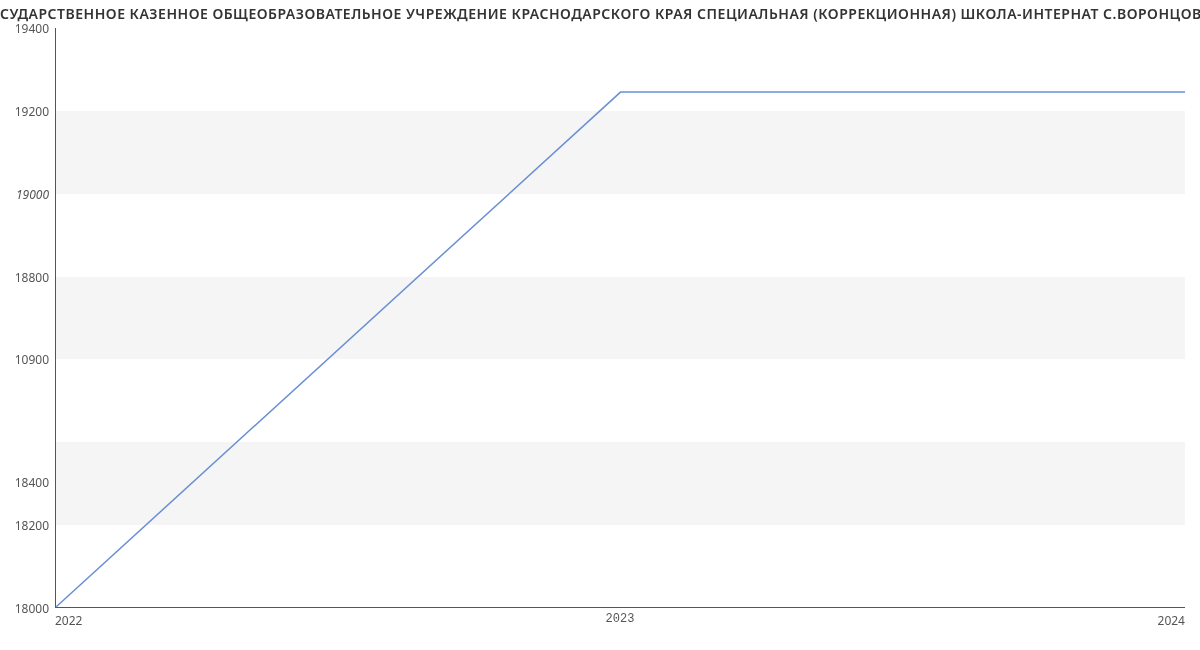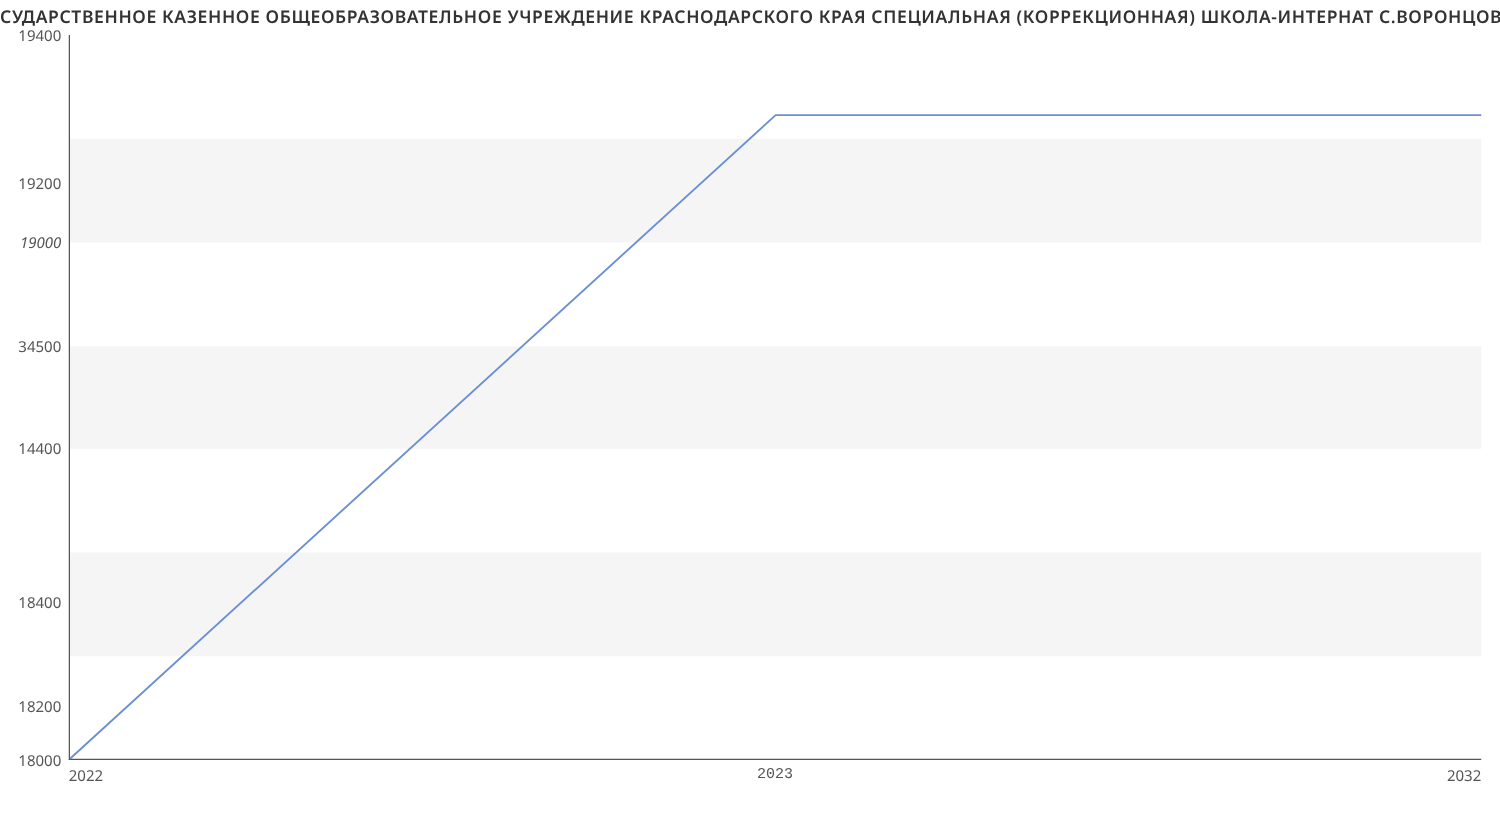--- a/index.html
+++ b/index.html
@@ -82,23 +82,23 @@
 
   <div class="plot">
       <div class="grid-band" style="top: 82.8571px; height: 82.8571px;"></div>
       <div class="grid-band" style="top: 248.571px; height: 82.8571px;"></div>
       <div class="grid-band" style="top: 414.286px; height: 82.8571px;"></div>
     <svg class="line-layer" preserveAspectRatio="none" viewBox="0 0 1130 580">
       <path class="series-path" d="M0 580 L565 64.21428571428578 L1130 64.21428571428578"></path>
     </svg>
   </div>
 <div class="y-tick-label" style="top: 608px;">18000</div>
-    <div class="y-tick-label" style="top: 525.143px; margin-top: 40px;">18200</div>
+    <div class="y-tick-label" style="top: 525.143px;">18200</div>
     <div class="y-tick-label" style="top: 442.286px; margin-top: 40px;">18400</div>
-    <div class="y-tick-label" style="top: 359.429px;">14400</div>
-    <div class="y-tick-label" style="top: 276.571px;">34500</div>
+    <div class="y-tick-label" style="top: 359.429px;">10900</div>
+    <div class="y-tick-label" style="top: 276.571px;">18800</div>
     <div class="y-tick-label" style="top: 193.714px; font-style: italic;">19000</div>
-    <div class="y-tick-label" style="top: 110.857px; margin-top: 36px;">19200</div>
+    <div class="y-tick-label" style="top: 110.857px;">19200</div>
     <div class="y-tick-label" style="top: 28px;">19400</div>
     <div class="x-tick-label" style="transform: translateX(0px); left: 55px;">2022</div>
     <div class="x-tick-label" style="left: 620px; font-family: Liberation Mono, monospace;">2023</div>
-    <div class="x-tick-label" style="transform: translateX(-100%); left: 1185px;">2032</div>
+    <div class="x-tick-label" style="transform: translateX(-100%); left: 1185px;">2024</div>
   </div>
 
 </body></html>

